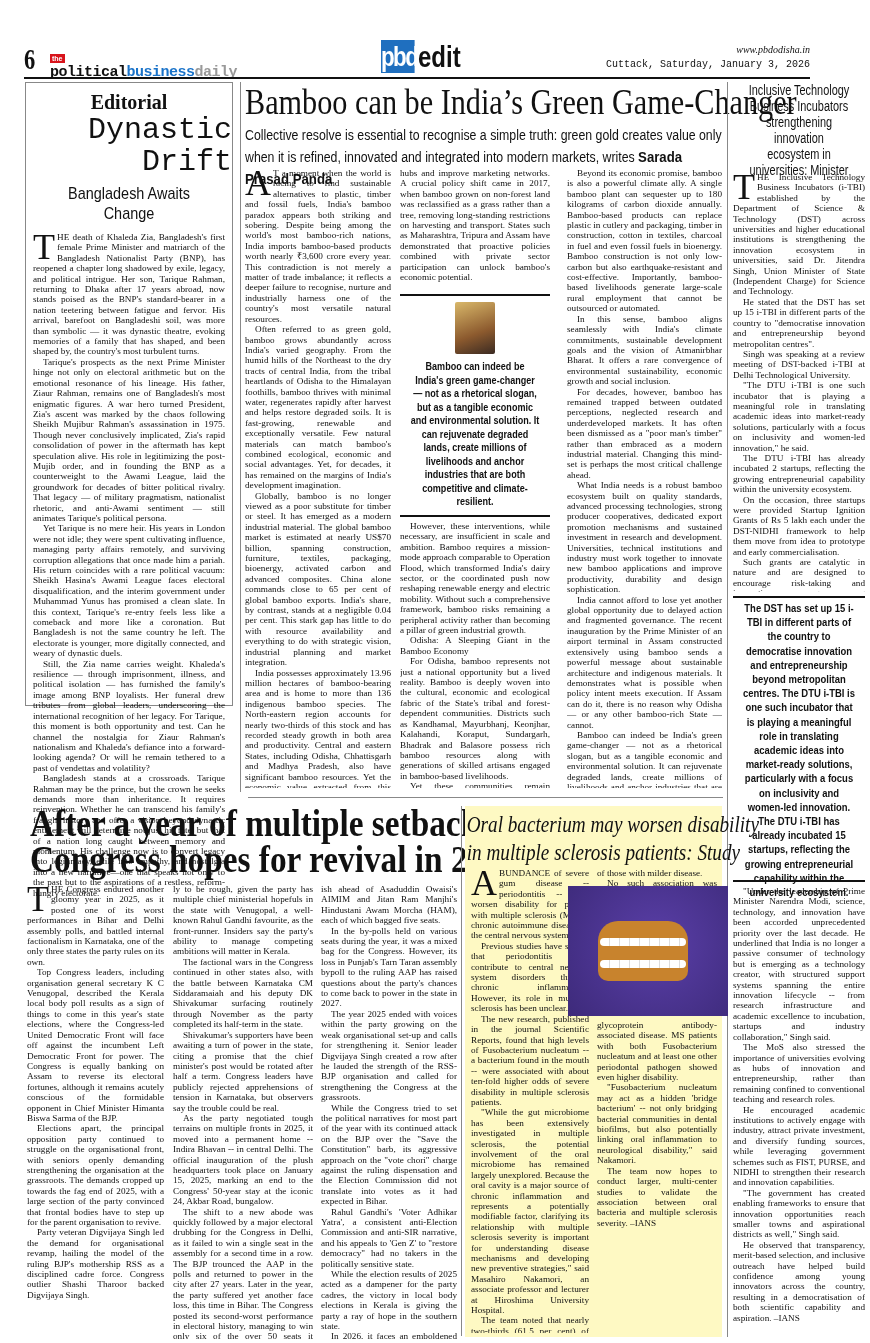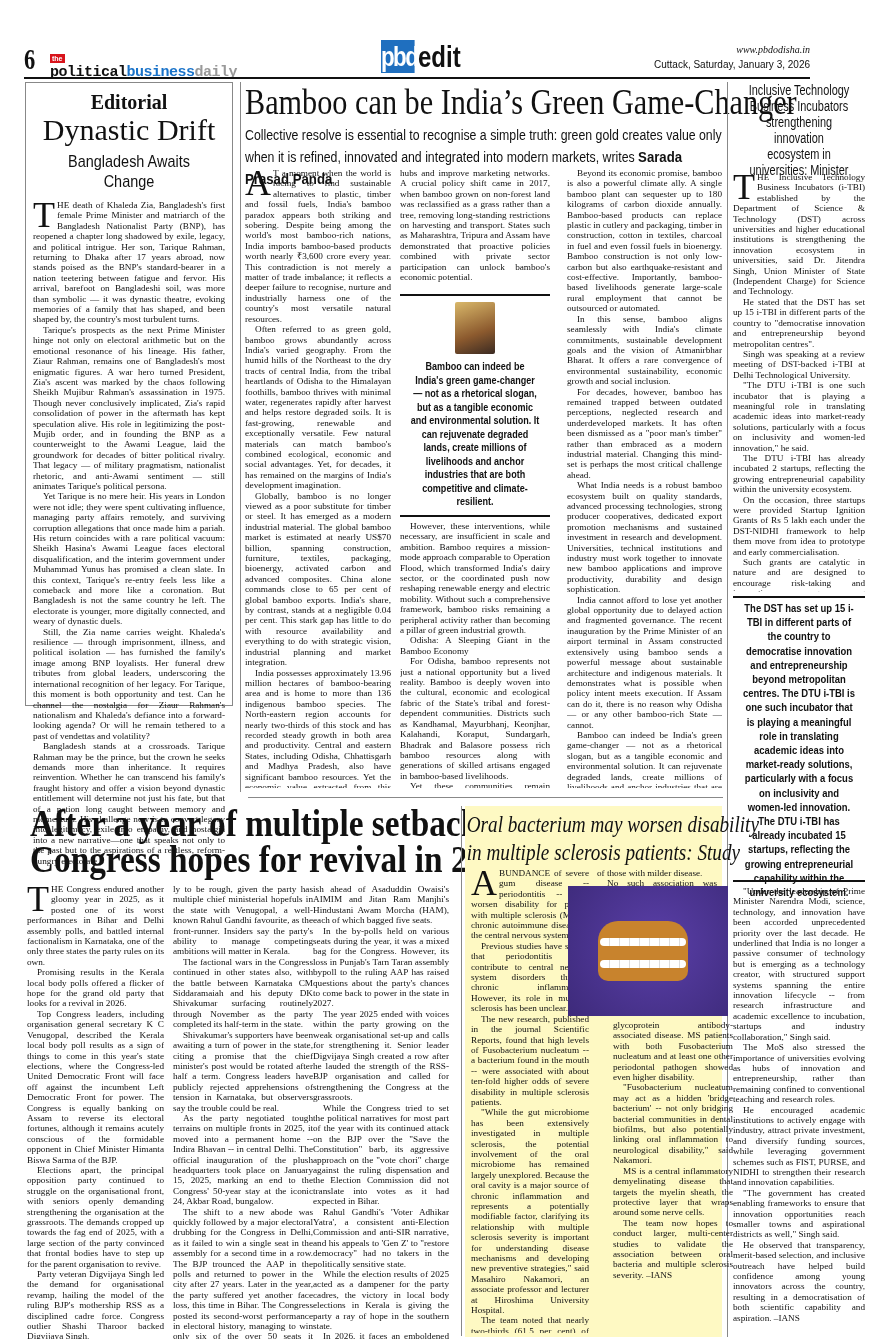--- a/index.html
+++ b/index.html
@@ -8,25 +8,25 @@
 .page-num{left:24px;top:44px;font-family:"Liberation Serif",serif;font-size:30px;font-weight:bold;line-height:30px;transform:scaleX(0.75);transform-origin:left}
 .masthead-brand{left:50px;top:46px}
 .the-tag{display:inline-block;background:#d8141c;color:#fff;font-family:"Liberation Sans",sans-serif;font-weight:bold;font-size:7px;padding:0 2px;line-height:9px}
 .brand-line{font-family:Liberation Mono, monospace;font-weight:bold;font-size:15px;letter-spacing:-0.5px;line-height:16px}
 .brand-political{color:#111}
 .brand-business{color:#1a73c9}
 .brand-daily{color:#999}
 .pbd-logo{left:381px;top:40px;height:33px;width:42px;background:#1f6fbf;color:#fff;font-family:"Liberation Sans",sans-serif;font-weight:bold;font-size:28px;line-height:33px;text-align:center;letter-spacing:-2px;transform:scaleX(0.8);transform-origin:left}
 .edit-word{left:418px;top:40px;font-family:"Liberation Sans",sans-serif;font-weight:bold;font-size:30px;line-height:33px;transform:scaleX(0.8);transform-origin:left}
 .site-url{right:60px;top:44px;font-family:"Liberation Serif",serif;font-style:italic;font-size:10px;text-align:right}
-.site-date{right:60px;top:59px;font-family:Liberation Sans, sans-serif;font-size:10px;text-align:left}
+.site-date{right:60px;top:59px;font-family:Liberation Mono, monospace;font-size:10px;text-align:left}
 .rule-top{left:24px;right:60px;top:77px;height:2px;background:#111}
 .editorial-box{left:25px;top:82px;width:208px;height:624px;border:1px solid #888}
 .ed-kicker{text-align:center;font-family:"Liberation Serif",serif;font-weight:bold;font-size:20px;margin-top:8px}
-.ed-title{text-align:center;font-family:Liberation Serif, serif;font-size:30px;line-height:32px}
+.ed-title{text-align:right;font-family:Liberation Mono, monospace;font-size:30px;line-height:32px}
 .ed-sub{text-align:center;font-family:"Liberation Sans",sans-serif;font-size:17px;margin-top:6px;transform:scaleX(0.85)}
 .body-text{font-family:"Liberation Serif",serif;font-size:9.2px;line-height:10.4px;text-align:justify;hyphens:auto}
 .body-text p{text-indent:10px}
 .body-text p.first{text-indent:0}
 .dropcap{float:left;font-size:36px;line-height:30px;margin-right:2px;font-family:"Liberation Serif",serif}
 .ed-body{padding:8px 7px 0 7px}
 .vrule{width:1px;background:#888}
 .bamboo-title{left:245px;top:82px;width:478px;font-family:"Liberation Serif",serif;font-size:36px;line-height:40px;transform:scaleX(0.84);transform-origin:left;white-space:nowrap}
 .bamboo-deck{left:245px;top:124px;width:478px;font-family:"Liberation Sans",sans-serif;font-size:14px;line-height:22px;transform:scaleX(0.88);transform-origin:left;width:545px}
 .bamboo-deck b{font-size:15px}
@@ -133,35 +133,34 @@
   <p>He observed that transparency, merit-based selection, and inclusive outreach have helped build confidence among young innovators across the country, resulting in a democratisation of both scientific capability and aspiration. –IANS</p>
 </div>
 
 <div class="abs" style="left:248px;top:797px;width:475px;height:1px;background:#888"></div>
 <div class="abs cong-title">
   <div>After a year of multiple setbacks,</div>
   <div>Congress hopes for revival in 2026</div>
 </div>
 <div class="col body-text" style="left:27px;top:884px;width:137px;height:455px;overflow:hidden">
   <p class="first"><span class="dropcap">T</span><span>HE Congress endured another gloomy year in 2025, as it posted one of its worst performances in Bihar and Delhi assembly polls, and battled internal factionalism in Karnataka, one of the only three states the party rules on its own.</span></p>
-  <p>Promising results in the Kerala local body polls offered a flicker of hope for the grand old party that looks for a revival in 2026.</p>
   <p>Top Congress leaders, including organisation general secretary K C Venugopal, described the Kerala local body poll results as a sign of things to come in this year's state elections, where the Congress-led United Democratic Front will face off against the incumbent Left Democratic Front for power. The Congress is equally banking on Assam to reverse its electoral fortunes, although it remains acutely conscious of the formidable opponent in Chief Minister Himanta Biswa Sarma of the BJP.</p>
   <p>Elections apart, the principal opposition party continued to struggle on the organisational front, with seniors openly demanding strengthening the organisation at the grassroots. The demands cropped up towards the fag end of 2025, with a large section of the party convinced that frontal bodies have to step up for the parent organisation to revive.</p>
   <p>Party veteran Digvijaya Singh led the demand for organisational revamp, hailing the model of the ruling BJP's mothership RSS as a disciplined cadre force. Congress outlier Shashi Tharoor backed Digvijaya Singh.</p>
 
 </div>
 <div class="col body-text" style="left:173px;top:884px;width:140px;height:455px;overflow:hidden">
   <p class="first">ly to be rough, given the party has multiple chief ministerial hopefuls in the state with Venugopal, a well-known Rahul Gandhi favourite, as the front-runner. Insiders say the party's ability to manage competing ambitions will matter in Kerala.</p>
   <p>The factional wars in the Congress continued in other states also, with the battle between Karnataka CM Siddaramaiah and his deputy DK Shivakumar surfacing routinely through November as the party completed its half-term in the state.</p>
   <p>Shivakumar's supporters have been awaiting a turn of power in the state, citing a promise that the chief minister's post would be rotated after half a term. Congress leaders have publicly rejected apprehensions of tension in Karnataka, but observers say the trouble could be real.</p>
   <p>As the party negotiated tough terrains on multiple fronts in 2025, it moved into a permanent home -- Indira Bhavan -- in central Delhi. The official inauguration of the plush headquarters took place on January 15, 2025, marking an end to the Congress' 50-year stay at the iconic 24, Akbar Road, bungalow.</p>
   <p>The shift to a new abode was quickly followed by a major electoral drubbing for the Congress in Delhi, as it failed to win a single seat in the assembly for a second time in a row. The BJP trounced the AAP in the polls and returned to power in the city after 27 years. Later in the year, the party suffered yet another face loss, this time in Bihar. The Congress posted its second-worst performance in electoral history, managing to win only six of the over 50 seats it contested in the state and losing deposits in most seats as its "vote chori" pitch failed to make any impact on the ground.</p>
 
 </div>
-<div class="col body-text" style="left:313px;top:884px;width:136px;height:455px;overflow:hidden">
+<div class="col body-text" style="left:321px;top:884px;width:136px;height:455px;overflow:hidden">
   <p class="first">ish ahead of Asaduddin Owaisi's AIMIM and Jitan Ram Manjhi's Hindustani Awam Morcha (HAM), each of which bagged five seats.</p>
   <p>In the by-polls held on various seats during the year, it was a mixed bag for the Congress. However, its loss in Punjab's Tarn Taran assembly bypoll to the ruling AAP has raised questions about the party's chances to come back to power in the state in 2027.</p>
   <p>The year 2025 ended with voices within the party growing on the weak organisational set-up and calls for strengthening it. Senior leader Digvijaya Singh created a row after he lauded the strength of the RSS-BJP organisation and called for strengthening the Congress at the grassroots.</p>
   <p>While the Congress tried to set the political narratives for most part of the year with its continued attack on the BJP over the "Save the Constitution" barb, its aggressive approach on the "vote chori" charge against the ruling dispensation and the Election Commission did not translate into votes as it had expected in Bihar.</p>
   <p>Rahul Gandhi's 'Voter Adhikar Yatra', a consistent anti-Election Commission and anti-SIR narrative, and his appeals to 'Gen Z' to "restore democracy" had no takers in the politically sensitive state.</p>
   <p>While the election results of 2025 acted as a dampener for the party cadres, the victory in local body elections in Kerala is giving the party a ray of hope in the southern state.</p>
   <p>In 2026, it faces an emboldened BJP in a direct fight in Assam, a formidable rival in the CPI-M in Kerala, and Mamata Banerjee's TMC, which has been ruling West Bengal for the past 15 years. In Tamil Nadu, the Congress goes to the polls with its partner DMK, which faces anti-incumbency.</p>
 </div>
 <div class="abs vrule" style="left:461px;top:806px;height:530px"></div>
 
@@ -177,19 +176,18 @@
   </div>
   <div class="col body-text" style="left:132px;top:62px;width:120px">
     <p class="first">of those with milder disease.</p>
     <p>No such association was observed in patients with neuromyelitis optica spectrum disorder or myelin oligodendrocyte</p>
   </div>
   <div class="teeth-img">
     <div class="teeth-base"></div>
     <div class="teeth-row" style="top:52px"></div>
     <div class="teeth-row" style="top:74px"></div>
   </div>
-  <div class="col body-text" style="left:148px;top:214px;width:120px;height:315px;overflow:hidden">
+  <div class="col body-text" style="left:132px;top:214px;width:120px;height:315px;overflow:hidden">
     <p class="first">glycoprotein antibody-associated disease. MS patients with both Fusobacterium nucleatum and at least one other periodontal pathogen showed even higher disability.</p>
     <p>"Fusobacterium nucleatum may act as a hidden 'bridge bacterium' -- not only bridging bacterial communities in dental biofilms, but also potentially linking oral inflammation to neurological disability," said Nakamori.</p>
-    <p>MS is a central inflammatory demyelinating disease that targets the myelin sheath, the protective layer that wraps around some nerve cells.</p>
     <p>The team now hopes to conduct larger, multi-center studies to validate the association between oral bacteria and multiple sclerosis severity. –IANS</p>
   </div>
 </div>
 
 </body></html>

